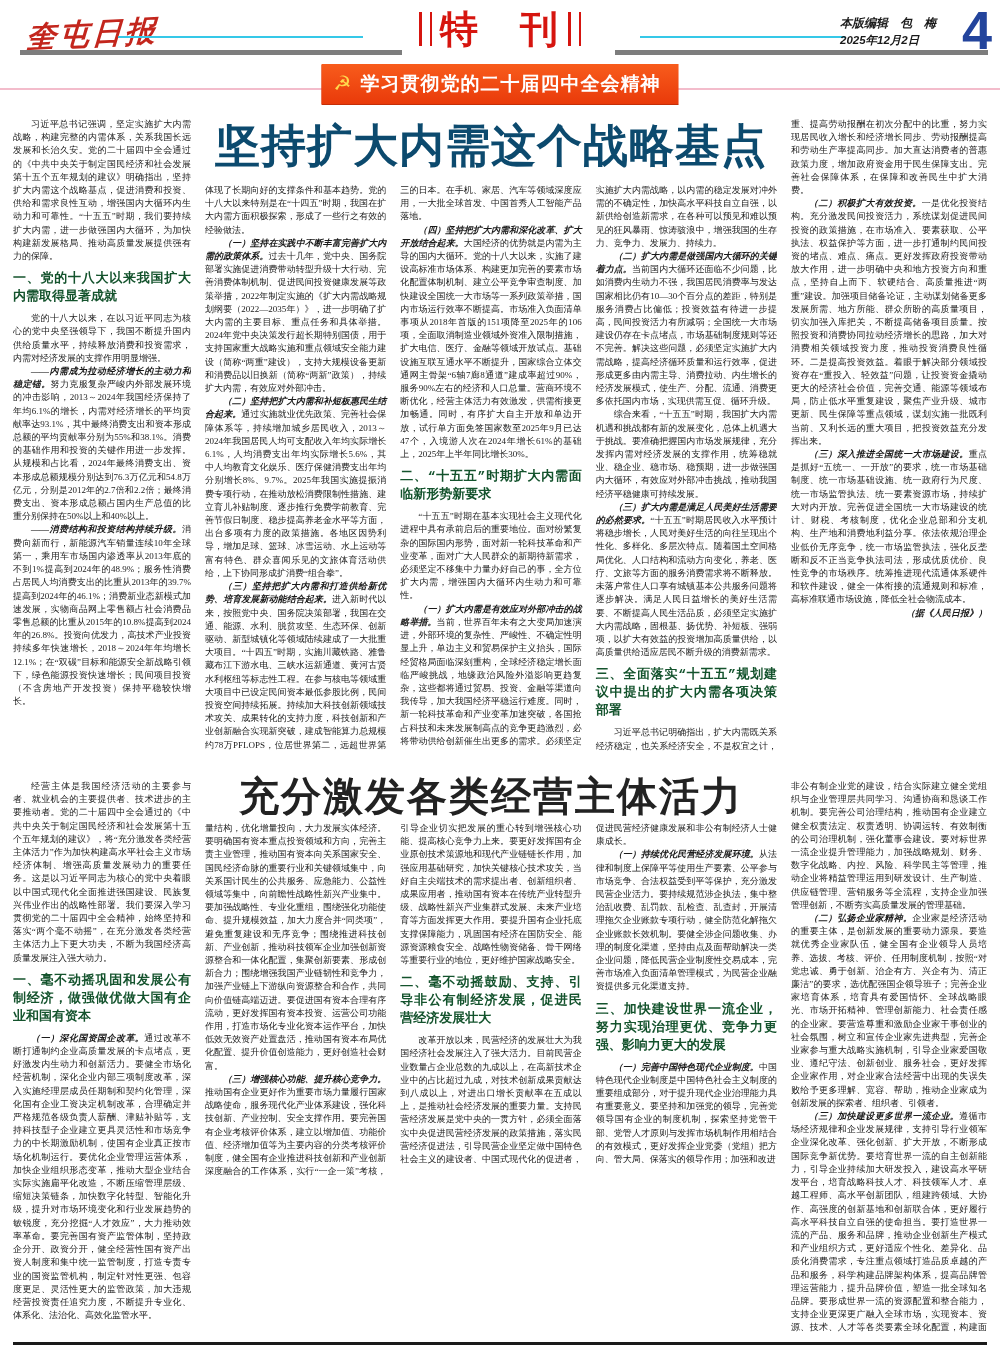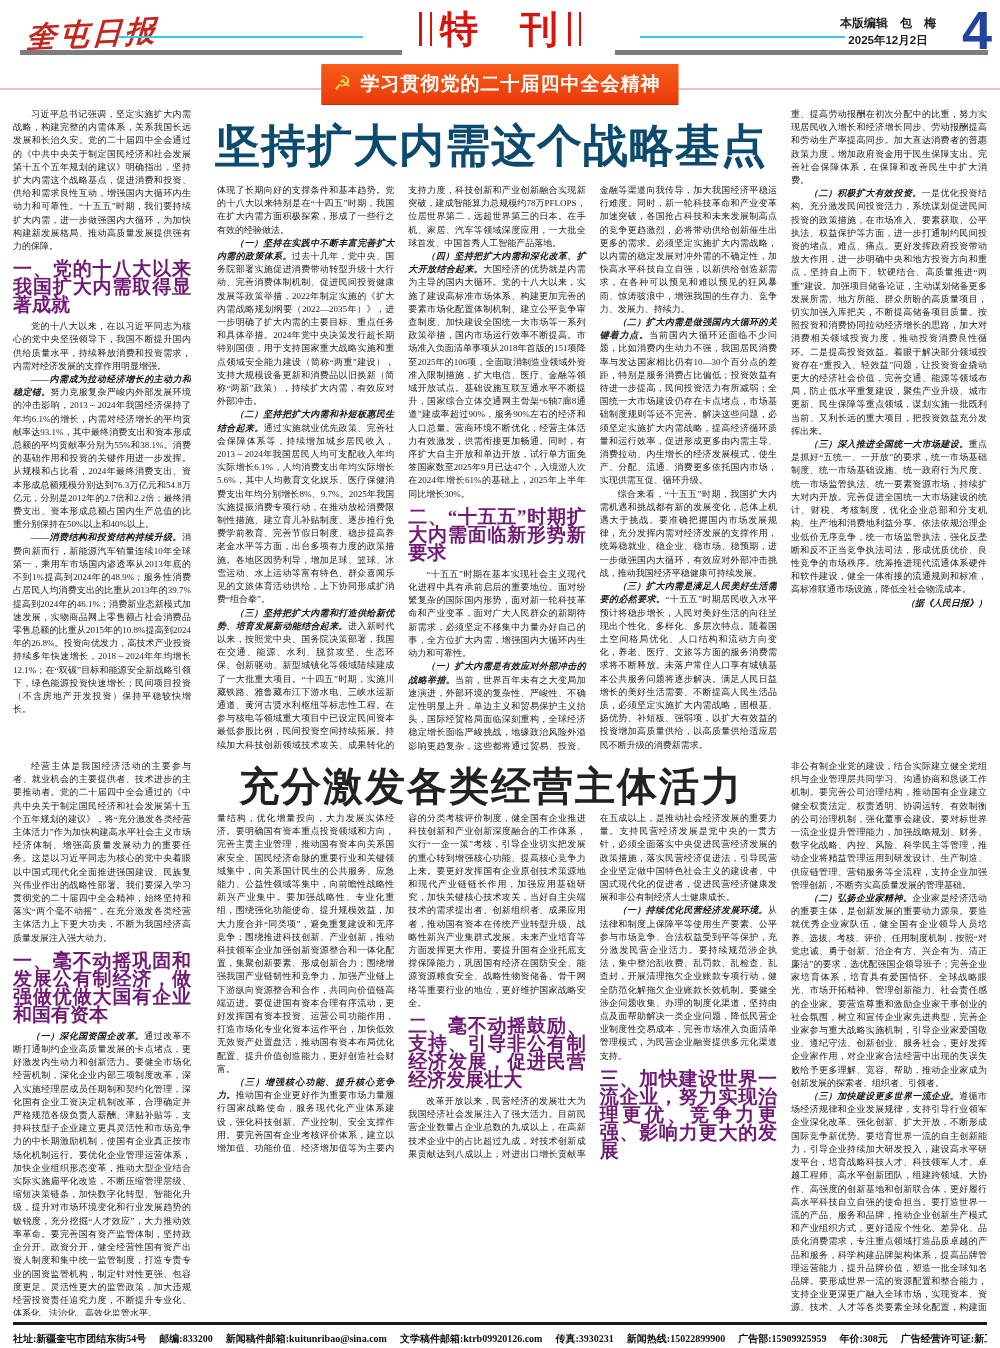--- a/index.html
+++ b/index.html
@@ -11,21 +11,21 @@
         color:#c3261d;font-style:italic;transform:rotate(-3deg) skewX(-6deg);
         letter-spacing:3px;white-space:nowrap;}
   .cyan-line{position:absolute;height:2px;background:#35c8e8;top:36px;}
   .cyan-line.l{left:118px;width:245px;}
   .cyan-line.r{left:640px;width:205px;}
   .edition{position:absolute;left:0;right:0;top:4px;text-align:center;
            color:#d6150f;font-size:38px;font-weight:900;
            font-family:"Liberation Sans",sans-serif;letter-spacing:2px;}
   .edition .bars{display:inline-block;width:8px;height:34px;vertical-align:-4px;
            border-left:3px solid #d6150f;border-right:2px solid #d6150f;margin:0 8px;}
-  .editor-block{position:absolute;right:64px;top:14px;text-align:center;line-height:1.5;}
+  .editor-block{position:absolute;right:64px;top:14px;text-align:left;line-height:1.5;font-style:italic;}
   .editor-block .l1{font-size:12px;font-weight:700;font-family:"Liberation Sans",sans-serif;}
   .editor-block .l2{font-size:11.5px;font-weight:700;font-family:"Liberation Sans",sans-serif;}
   .page-num{position:absolute;right:8px;top:2px;font-size:54px;line-height:56px;
             color:#23449c;font-weight:700;font-family:"Liberation Sans",sans-serif;}
   .gray-bar{position:absolute;top:50px;height:5px;background:#7d7d7d;}
   .gray-bar.l{left:20px;width:382px;}
   .gray-bar.r{left:615px;width:373px;}
   
   .banner-row{position:relative;height:44px;}
   .pink-line{position:absolute;top:26px;left:0;right:0;height:2px;background:#f3bccb;}
@@ -42,29 +42,29 @@
   .mid{width:572px;flex:0 0 572px;}
   .colE{width:196px;flex:0 0 196px;}
   .art1 .colA,.art1 .colE{height:648px;overflow:hidden;}
   .art2 .colA,.art2 .colE{height:556px;overflow:hidden;}
   .headline1{height:76px;display:flex;align-items:center;justify-content:center;
       font-family:"Liberation Sans",sans-serif;font-weight:900;font-size:45px;
       letter-spacing:1px;color:#0c4a6e;white-space:nowrap;}
   .headline2{height:52px;display:flex;align-items:center;justify-content:center;
       font-family:"Liberation Serif",serif;font-weight:700;font-size:40px;
       letter-spacing:2px;color:#222222;white-space:nowrap;}
-  .mid3{column-count:3;column-gap:14px;text-align:justify;overflow:hidden;margin-left:12px;}
+  .mid3{column-count:3;column-gap:14px;text-align:justify;overflow:hidden;}
   .art1 .mid3{height:570px;}
   .art2 .mid3{height:502px;}
-  .coltext{text-align:justify;}
+  .coltext{text-align:justify;margin-top:10px;}
   .coltext p,.mid3 p{margin:0;font-size:9px;line-height:13.2px;text-indent:2em;}
   .coltext p.cont,.mid3 p.cont{text-indent:0;}
   .coltext p b,.mid3 p b{font-weight:700;font-style:italic;}
-  h3.colhead{font-family:Liberation Serif, serif;font-weight:800;color:#701a75;
-      font-size:19px;line-height:18px;margin:7px 0 6px 0;text-indent:0;}
+  h3.colhead{font-family:Liberation Mono, monospace;font-weight:800;color:#14532d;
+      font-size:13px;line-height:18px;margin:7px 0 6px 0;text-indent:0;}
   .attr{font-weight:700;font-style:italic;float:right;}
   
   .footer-rule{margin:6px 13px 0 13px;height:3px;background:#1a1a1a;}
   .footer{margin:7px 13px 0 13px;font-size:10px;line-height:14px;font-weight:600;
       white-space:nowrap;overflow:hidden;color:#111;}
   .footer .fitem{margin-right:13px;}
 </style>
 </head>
 <body>
 
@@ -128,20 +128,21 @@
     </div>
   <div class="mid">
     <div class="headline2">充分激发各类经营主体活力</div>
     <div class="mid3">
         <p class="cont">量结构，优化增量投向，大力发展实体经济。要明确国有资本重点投资领域和方向，完善主责主业管理，推动国有资本向关系国家安全、国民经济命脉的重要行业和关键领域集中，向关系国计民生的公共服务、应急能力、公益性领域等集中，向前瞻性战略性新兴产业集中。要加强战略性、专业化重组，围绕强化功能使命、提升规模效益，加大力度合并“同类项”，避免重复建设和无序竞争；围绕推进科技创新、产业创新，推动科技领军企业加强创新资源整合和一体化配置，集聚创新要素、形成创新合力；围绕增强我国产业链韧性和竞争力，加强产业链上下游纵向资源整合和合作，共同向价值链高端迈进。要促进国有资本合理有序流动，更好发挥国有资本投资、运营公司功能作用，打造市场化专业化资本运作平台，加快低效无效资产处置盘活，推动国有资本布局优化配置、提升价值创造能力，更好创造社会财富。</p>
         <p><b>（三）增强核心功能、提升核心竞争力。</b>推动国有企业更好作为重要市场力量履行国家战略使命，服务现代化产业体系建设，强化科技创新、产业控制、安全支撑作用。要完善国有企业考核评价体系，建立以增加值、功能价值、经济增加值等为主要内容的分类考核评价制度，健全国有企业推进科技创新和产业创新深度融合的工作体系，实行“一企一策”考核，引导企业切实把发展的重心转到增强核心功能、提高核心竞争力上来。要更好发挥国有企业原创技术策源地和现代产业链链长作用，加强应用基础研究，加快关键核心技术攻关，当好自主尖端技术的需求提出者、创新组织者、成果应用者，推动国有资本在传统产业转型升级、战略性新兴产业集群式发展、未来产业培育等方面发挥更大作用。要提升国有企业托底支撑保障能力，巩固国有经济在国防安全、能源资源粮食安全、战略性物资储备、骨干网络等重要行业的地位，更好维护国家战略安全。</p>
         <h3 class="colhead">二、毫不动摇鼓励、支持、引导非公有制经济发展，促进民营经济发展壮大</h3>
         <p>改革开放以来，民营经济的发展壮大为我国经济社会发展注入了强大活力。目前民营企业数量占企业总数的九成以上，在高新技术企业中的占比超过九成，对技术创新成果贡献达到八成以上，对进出口增长贡献率在五成以上，是推动社会经济发展的重要力量。支持民营经济发展是党中央的一贯方针，必须全面落实中央促进民营经济发展的政策措施，落实民营经济促进法，引导民营企业坚定做中国特色社会主义的建设者、中国式现代化的促进者，促进民营经济健康发展和非公有制经济人士健康成长。</p>
         <p><b>（一）持续优化民营经济发展环境。</b>从法律和制度上保障平等使用生产要素、公平参与市场竞争、合法权益受到平等保护，充分激发民营企业活力。要持续规范涉企执法，集中整治乱收费、乱罚款、乱检查、乱查封，开展清理拖欠企业账款专项行动，健全防范化解拖欠企业账款长效机制。要健全涉企问题收集、办理的制度化渠道，坚持由点及面帮助解决一类企业问题，降低民营企业制度性交易成本，完善市场准入负面清单管理模式，为民营企业融资提供多元化渠道支持。</p>
         <h3 class="colhead">三、加快建设世界一流企业，努力实现治理更优、竞争力更强、影响力更大的发展</h3>
+        <p><b>（一）完善中国特色现代企业制度。</b>中国特色现代企业制度是中国特色社会主义制度的重要组成部分，对于提升现代企业治理能力具有重要意义。要坚持和加强党的领导，完善党领导国有企业的制度机制，探索坚持党管干部、党管人才原则与发挥市场机制作用相结合的有效模式，更好发挥企业党委（党组）把方向、管大局、保落实的领导作用；加强和改进</p>
       </div>
   </div>
   <div class="colE coltext">
       <p class="cont">非公有制企业党的建设，结合实际建立健全党组织与企业管理层共同学习、沟通协商和恳谈工作机制。要完善公司治理结构，推动国有企业建立健全权责法定、权责透明、协调运转、有效制衡的公司治理机制，强化董事会建设。要对标世界一流企业提升管理能力，加强战略规划、财务、数字化战略、内控、风险、科学民主等管理，推动企业将精益管理运用到研发设计、生产制造、供应链管理、营销服务等全流程，支持企业加强管理创新，不断夯实高质量发展的管理基础。</p>
       <p><b>（二）弘扬企业家精神。</b>企业家是经济活动的重要主体，是创新发展的重要动力源泉。要造就优秀企业家队伍，健全国有企业领导人员培养、选拔、考核、评价、任用制度机制，按照“对党忠诚、勇于创新、治企有方、兴企有为、清正廉洁”的要求，选优配强国企领导班子；完善企业家培育体系，培育具有爱国情怀、全球战略眼光、市场开拓精神、管理创新能力、社会责任感的企业家。要营造尊重和激励企业家干事创业的社会氛围，树立和宣传企业家先进典型，完善企业家参与重大战略实施机制，引导企业家爱国敬业、遵纪守法、创新创业、服务社会，更好发挥企业家作用，对企业家合法经营中出现的失误失败给予更多理解、宽容、帮助，推动企业家成为创新发展的探索者、组织者、引领者。</p>
       <p><b>（三）加快建设更多世界一流企业。</b>遵循市场经济规律和企业发展规律，支持引导行业领军企业深化改革、强化创新、扩大开放，不断形成国际竞争新优势。要培育世界一流的自主创新能力，引导企业持续加大研发投入，建设高水平研发平台，培育战略科技人才、科技领军人才、卓越工程师、高水平创新团队，组建跨领域、大协作、高强度的创新基地和创新联合体，更好履行高水平科技自立自强的使命担当。要打造世界一流的产品、服务和品牌，推动企业创新生产模式和产业组织方式，更好适应个性化、差异化、品质化消费需求，专注重点领域打造品质卓越的产品和服务，科学构建品牌架构体系，提高品牌管理运营能力，提升品牌价值，塑造一批全球知名品牌。要形成世界一流的资源配置和整合能力，支持企业更深更广融入全球市场，实现资本、资源、技术、人才等各类要素全球化配置，构建面向全球的生产销售服务网络，以高质量共建“一带一路”为重点，积极稳妥开拓国际市场，带动我国标准、技术、装备、服务等加快“走出去”。</p>
     </div>
 </div>
 
 <div class="footer-rule"></div>

